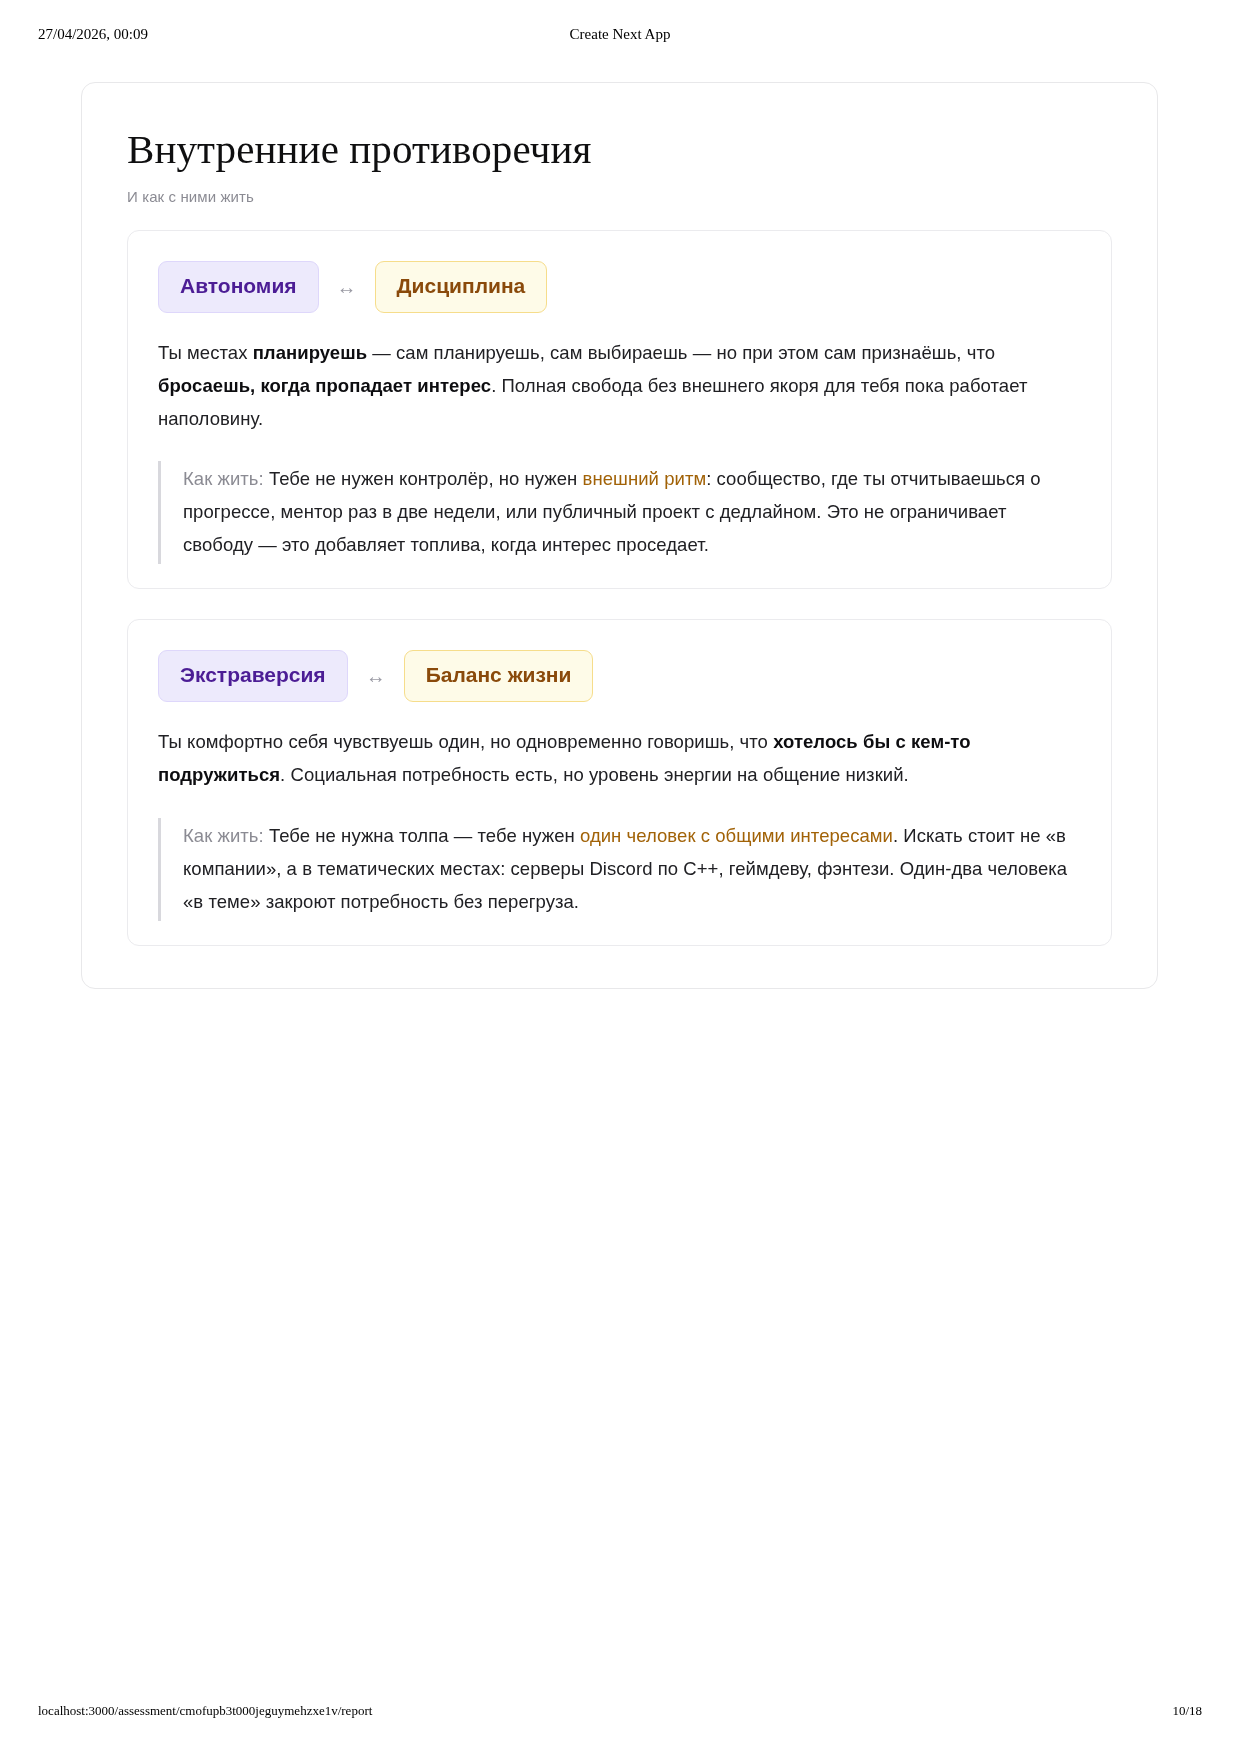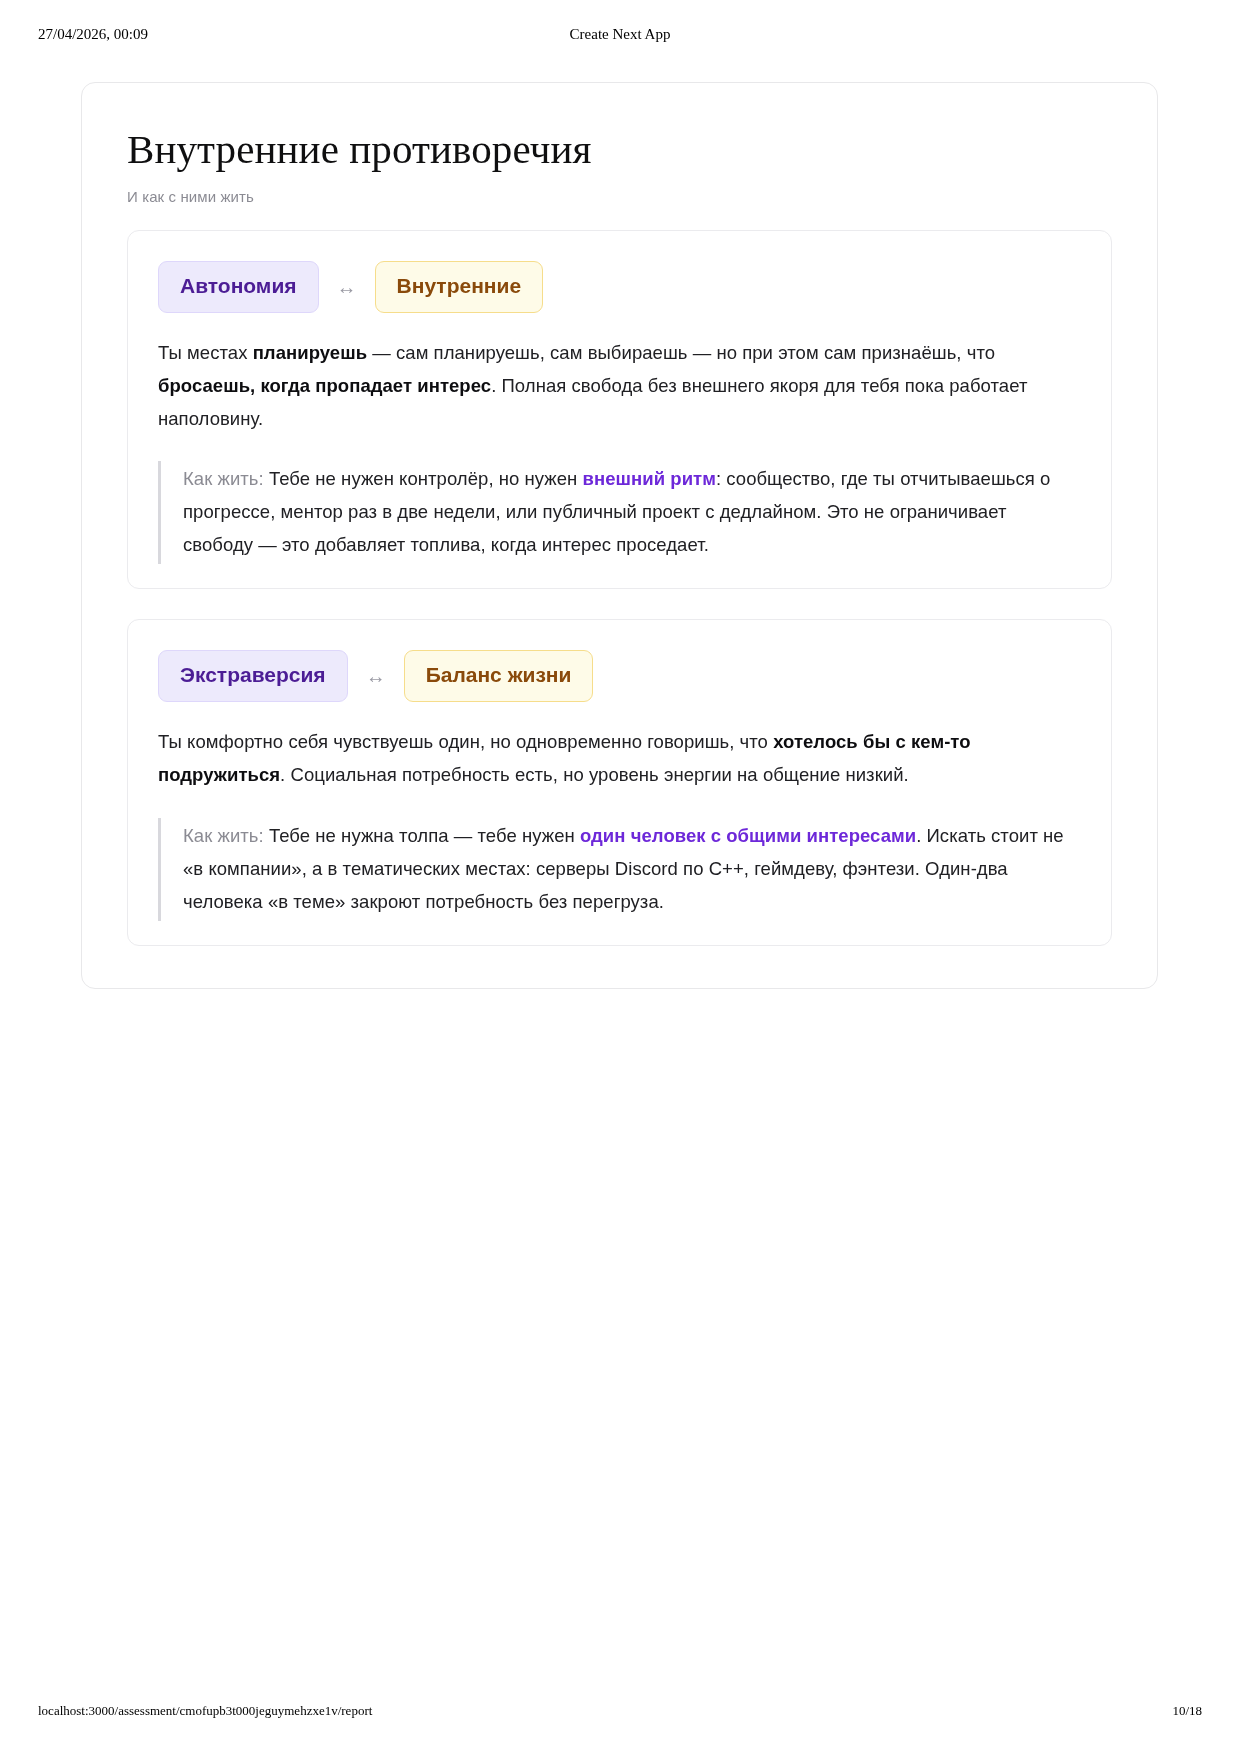--- a/index.html
+++ b/index.html
@@ -161,22 +161,22 @@
     padding: 2px 0 2px 22px;
     font-size: 18.5px;
     line-height: 1.78;
     color: #202024;
     letter-spacing: 0.05px;
   }
   .how-to-live .label {
     color: #8b8b93;
   }
   .how-to-live b {
-    font-weight: bold;
-    color: #6d28d9;
+    font-weight: normal;
+    color: #a16207;
   }
 </style>
 </head>
 <body>
 
 <div class="print-header">
   <div class="ph-left">27/04/2026, 00:09</div>
   <div class="ph-center">Create Next App</div>
 </div>
 
@@ -184,21 +184,21 @@
 
   <h1 class="page-title">Внутренние противоречия</h1>
   <div class="page-subtitle">И как с ними жить</div>
 
   <div class="cards">
 
     <div class="tension-card">
       <div class="badge-row">
         <span class="badge badge-left">Автономия</span>
         <span class="badge-link">↔</span>
-        <span class="badge badge-right">Внутренние</span>
+        <span class="badge badge-right">Дисциплина</span>
       </div>
       <div class="card-body"><span>Ты местах </span><b>планируешь</b><span> — сам планируешь, сам выбираешь — но при этом сам признаёшь, что </span><b>бросаешь, когда пропадает интерес</b><span>. Полная свобода без внешнего якоря для тебя пока работает наполовину.</span></div>
       <div class="how-to-live"><span class="label">Как жить:</span><span> Тебе не нужен контролёр, но нужен </span><b>внешний ритм</b><span>: сообщество, где ты отчитываешься о прогрессе, ментор раз в две недели, или публичный проект с дедлайном. Это не ограничивает свободу — это добавляет топлива, когда интерес проседает.</span></div>
     </div>
 
     <div class="tension-card">
       <div class="badge-row">
         <span class="badge badge-left">Экстраверсия</span>
         <span class="badge-link">↔</span>
         <span class="badge badge-right">Баланс жизни</span>

